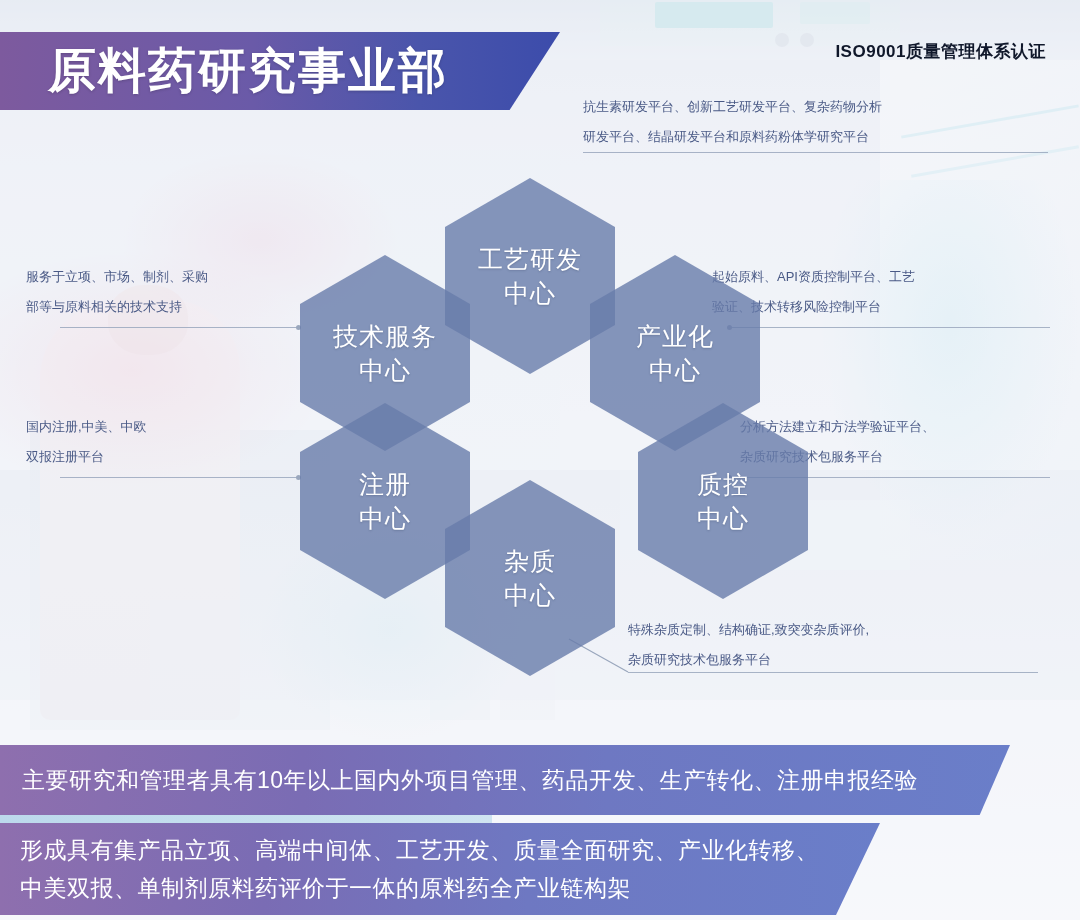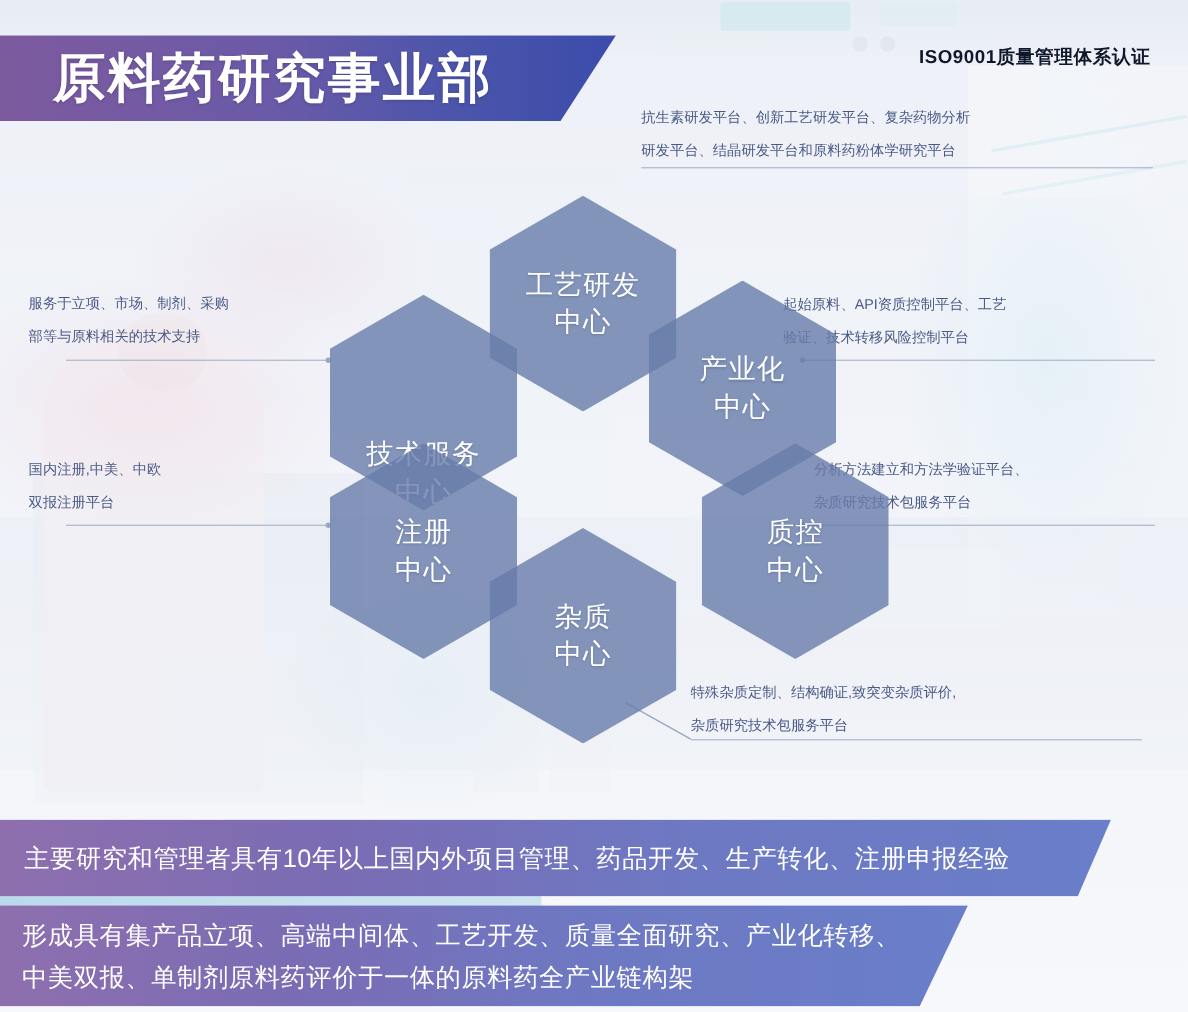--- a/index.html
+++ b/index.html
@@ -64,21 +64,21 @@
     position:absolute;right:34px;top:40px;
     color:#0f172a;font-size:17px;font-weight:bold;letter-spacing:.5px;
   }
 
   
   .callout{position:absolute;color:#4a5a86;font-size:13px;line-height:30px;white-space:pre-line;}
   .rule{position:absolute;height:1px;background:#9aa7bd;opacity:.85;}
   .rule-dot{position:absolute;width:5px;height:5px;border-radius:50%;background:#9aa7bd;}
 
   .c-top{left:583px;top:92px;}
-  .c-left1{left:26px;top:262px;font-family:Liberation Mono, monospace;}
+  .c-left1{left:26px;top:262px;}
   .c-left2{left:26px;top:412px;}
   .c-right1{left:712px;top:262px;}
   .c-right2{left:740px;top:412px;}
   .c-bottom{left:628px;top:615px;}
 
   .r-left1{left:60px;top:327px;width:240px;}
   .r-left2{left:60px;top:477px;width:240px;}
   .r-right1{left:730px;top:327px;width:320px;}
   .r-right2{left:730px;top:477px;width:320px;}
   .r-top{left:583px;top:152px;width:465px;}
@@ -93,21 +93,21 @@
     clip-path:polygon(50% 0%,100% 25%,100% 75%,50% 100%,0% 75%,0% 25%);
     background:rgba(104,124,170,.80);
     display:flex;align-items:center;justify-content:center;
     text-align:center;
   }
   .hex span{
     color:#ffffff;font-size:25px;line-height:34px;white-space:pre-line;
     letter-spacing:1px;text-shadow:0 1px 2px rgba(40,50,80,.25);
   }
   .hex-top     {left:445px;top:178px;}
-  .hex-upleft  {left:300px;top:268px;align-items:flex-end;}
+  .hex-upleft  {left:300px;top:255px;}
   .hex-upright {left:590px;top:255px;}
   .hex-lowleft {left:300px;top:403px;}
   .hex-lowright{left:590px;top:403px;margin-left:48px;}
   .hex-bottom  {left:445px;top:480px;}
 
   
   .strip-blue{
     position:absolute;left:0;top:803px;width:492px;height:22px;
     background:linear-gradient(90deg,#bcd9ec,#cfe4f1);
   }

